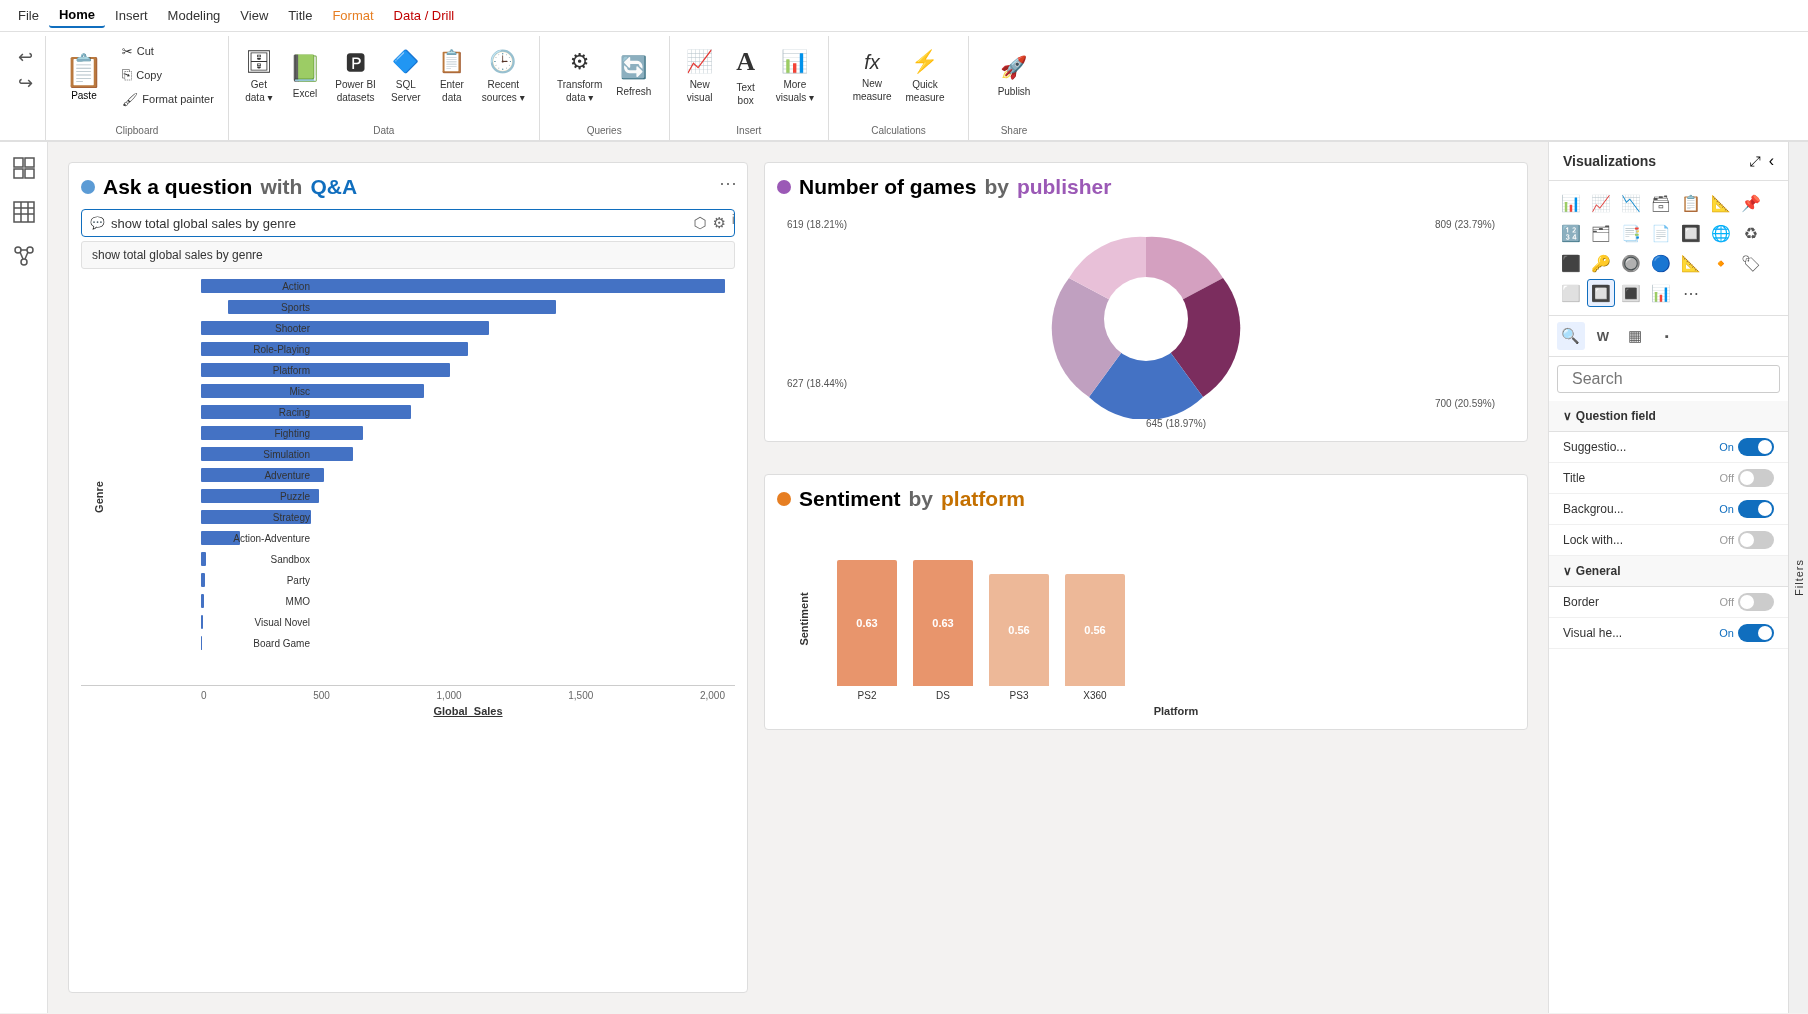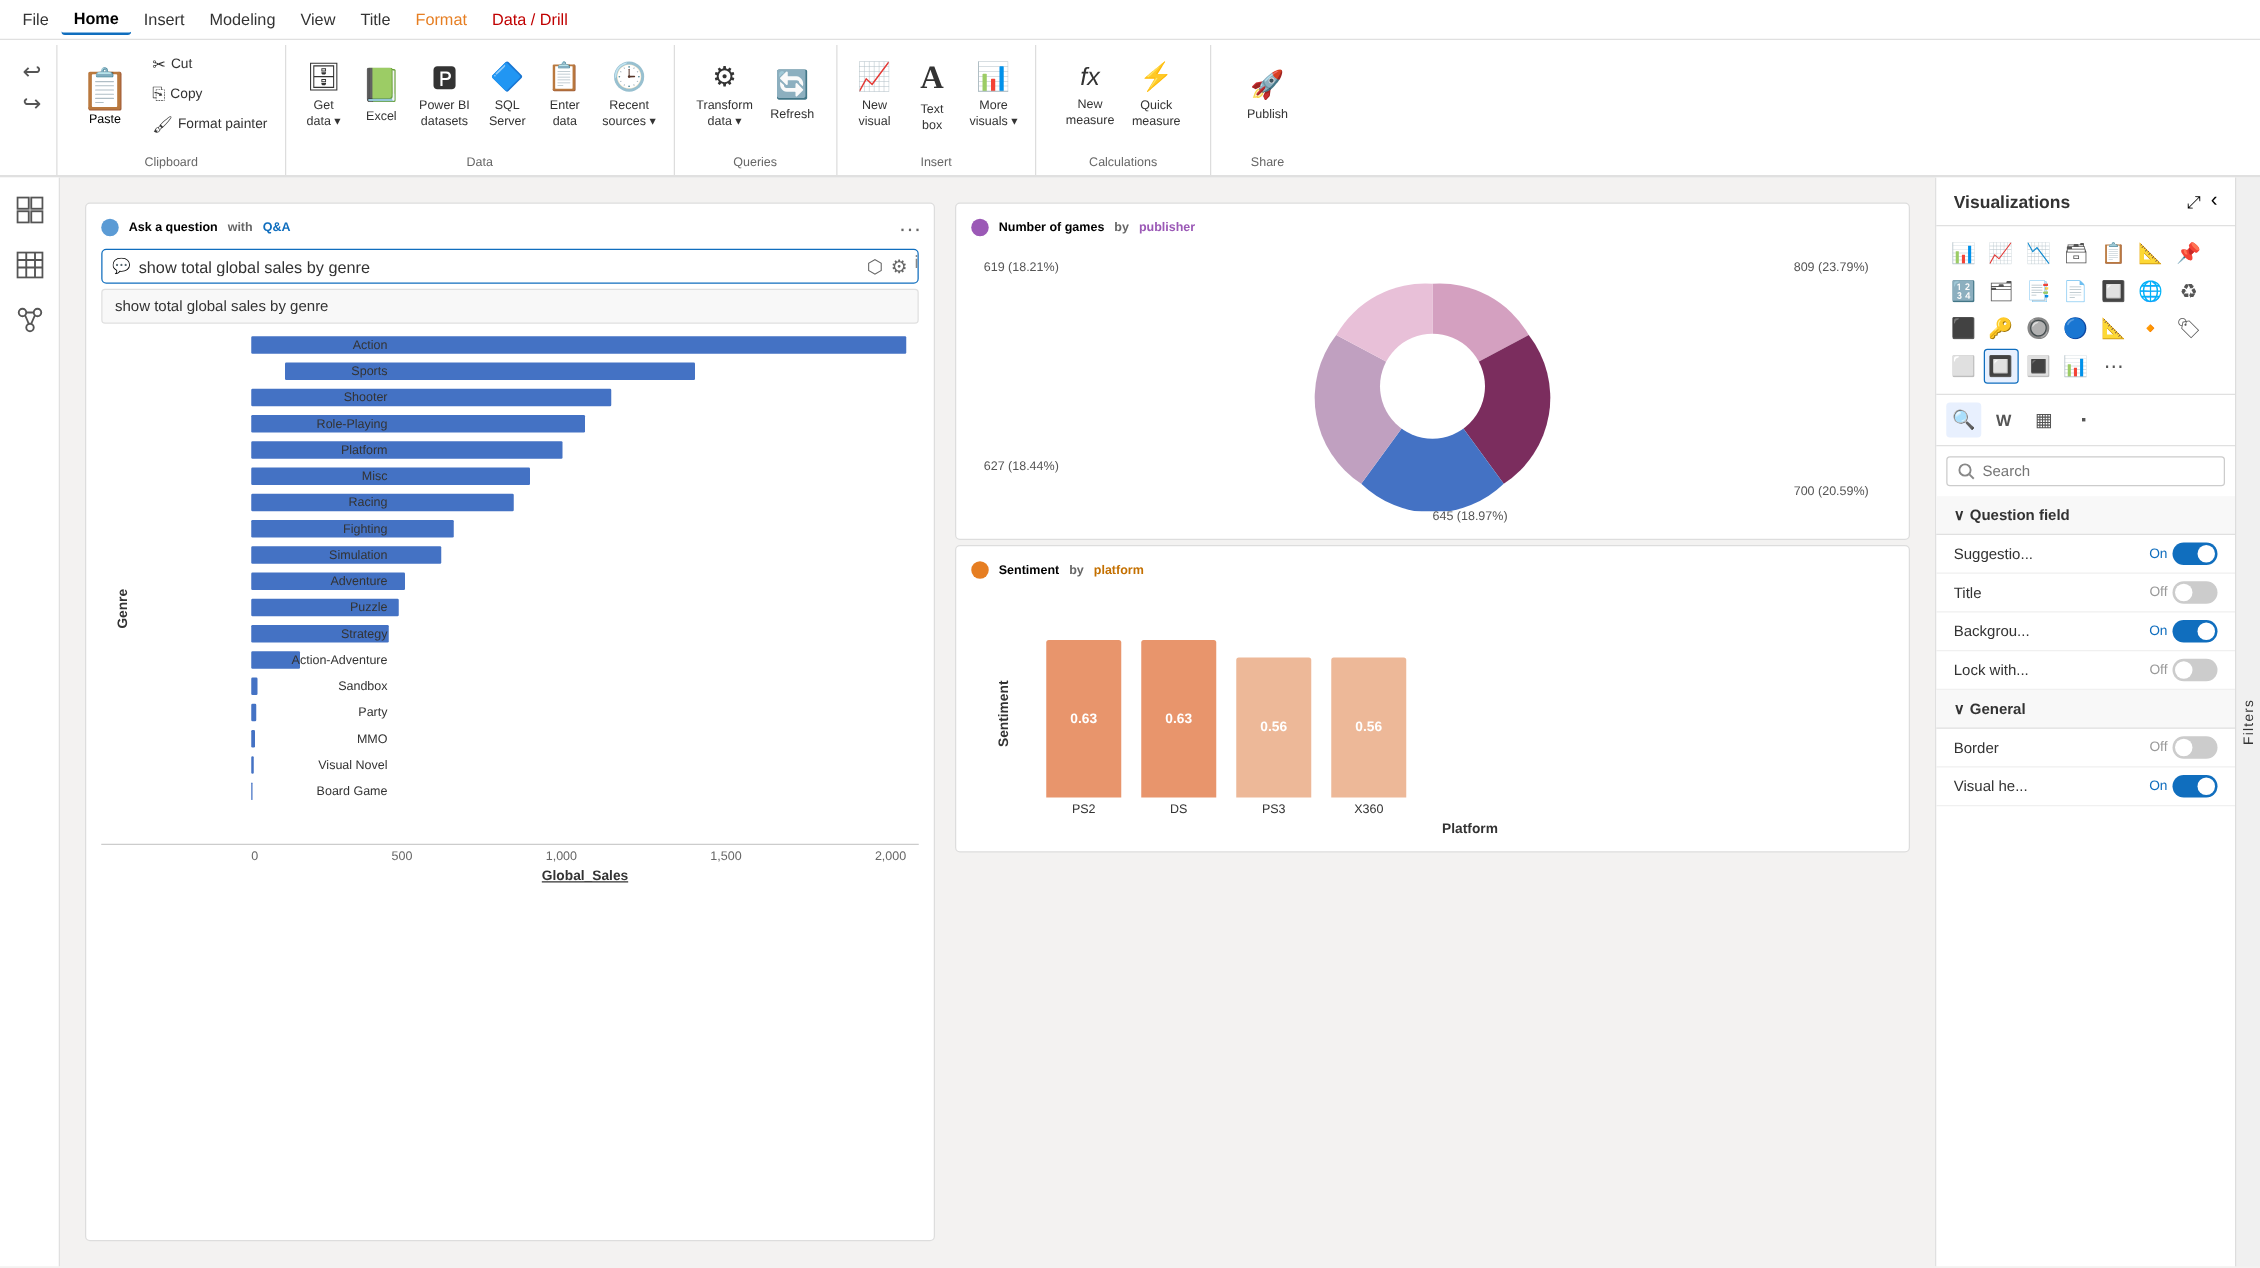--- a/index.html
+++ b/index.html
@@ -28,21 +28,21 @@
 
     
     .main-area { display: flex; height: calc(1014px - 143px); }
     .left-sidebar { width: 48px; background: #fff; border-right: 1px solid #e0e0e0; display: flex; flex-direction: column; align-items: center; padding-top: 8px; gap: 8px; }
     .left-sidebar-btn { width: 36px; height: 36px; display: flex; align-items: center; justify-content: center; border-radius: 4px; cursor: pointer; font-size: 18px; color: #555; }
 
     .canvas-area { flex: 1; padding: 20px; overflow: auto; display: flex; gap: 16px; }
 
     
     .qa-visual { background: #fff; border: 1px solid #ddd; border-radius: 4px; width: 680px; min-height: 620px; padding: 12px; position: relative; }
-    .visual-title { display: flex; align-items: center; gap: 8px; font-size: 10px; font-weight: 600; margin-bottom: 10px; }
+    .visual-title { display: flex; align-items: center; gap: 8px; font-size: 21px; font-weight: 600; margin-bottom: 10px; }
     .title-dot { width: 14px; height: 14px; border-radius: 50%; }
     .dot-blue { background: #5b9bd5; }
     .dot-purple { background: #9b59b6; }
     .dot-orange { background: #e67e22; }
     .title-blue { color: #106ebe; }
     .title-purple { color: #9b59b6; }
     .title-orange { color: #c47000; }
     .visual-menu { position: absolute; top: 10px; right: 10px; cursor: pointer; font-size: 18px; color: #666; }
 
     
@@ -54,21 +54,21 @@
     
     .bar-chart { position: relative; padding: 0 10px 30px 120px; }
     .bar-row { display: flex; align-items: center; margin-bottom: 3px; height: 18px; }
     .bar-label { position: absolute; left: 0; width: 115px; text-align: right; font-size: 10px; color: #333; padding-right: 6px; }
     .bar { height: 14px; background: #4472c4; border-radius: 1px; }
     .chart-x-axis { display: flex; justify-content: space-between; padding-top: 4px; font-size: 10px; color: #666; border-top: 1px solid #ccc; }
     .chart-x-label { text-align: center; font-size: 11px; color: #333; font-weight: 600; margin-top: 4px; }
     .y-axis-label { position: absolute; left: 2px; top: 50%; transform: translateY(-50%) rotate(-90deg); font-size: 11px; color: #333; font-weight: 600; white-space: nowrap; }
 
     
-    .right-visuals { flex: 1; display: flex; flex-direction: column; gap: 4px; }
+    .right-visuals { flex: 1; display: flex; flex-direction: column; gap: 32px; }
     .visual-card { background: #fff; border: 1px solid #ddd; border-radius: 4px; padding: 12px; }
 
     
     .donut-container { display: flex; justify-content: center; align-items: center; position: relative; height: 220px; margin-top: 10px; }
     .donut-label { position: absolute; font-size: 10px; color: #555; white-space: nowrap; }
 
     
     .sentiment-chart { display: flex; align-items: flex-end; gap: 16px; padding: 10px 20px 0 60px; height: 180px; position: relative; }
     .sentiment-bar-group { display: flex; flex-direction: column; align-items: center; gap: 4px; }
     .sentiment-bar { width: 60px; border-radius: 2px 2px 0 0; display: flex; align-items: center; justify-content: center; font-size: 11px; color: #fff; font-weight: 600; }
@@ -498,21 +498,21 @@
         <div class="viz-tool-btn" style="font-weight:bold; font-size:13px;">W</div>
         <div class="viz-tool-btn">▦</div>
         <div class="viz-tool-btn" style="font-size:11px; font-weight:600;">▪</div>
       </div>
 
       <div class="search-box">
         <svg width="14" height="14" viewBox="0 0 14 14">
           <circle cx="6" cy="6" r="4.5" fill="none" stroke="#888" stroke-width="1.5"></circle>
           <line x1="9.5" y1="9.5" x2="13" y2="13" stroke="#888" stroke-width="1.5"></line>
         </svg>
-        <input type="text" style="border: none; outline: none; font-size: 12px; flex: 1 1 0%; color: #3b82f6;" placeholder="Search">
+        <input type="text" style="border: none; outline: none; font-size: 16px; flex: 1 1 0%; color: #3b82f6;" placeholder="Search">
       </div>
 
       <div id="format-options">
           <div class="format-section"><span>∨</span> Question field</div>
           <div class="format-option">
             <span>Suggestio...</span>
             <div class="toggle-row">
               <span class="toggle-label-on">On</span>
               <div class="toggle-switch toggle-on">
                 <div class="toggle-knob toggle-knob-on"></div>

